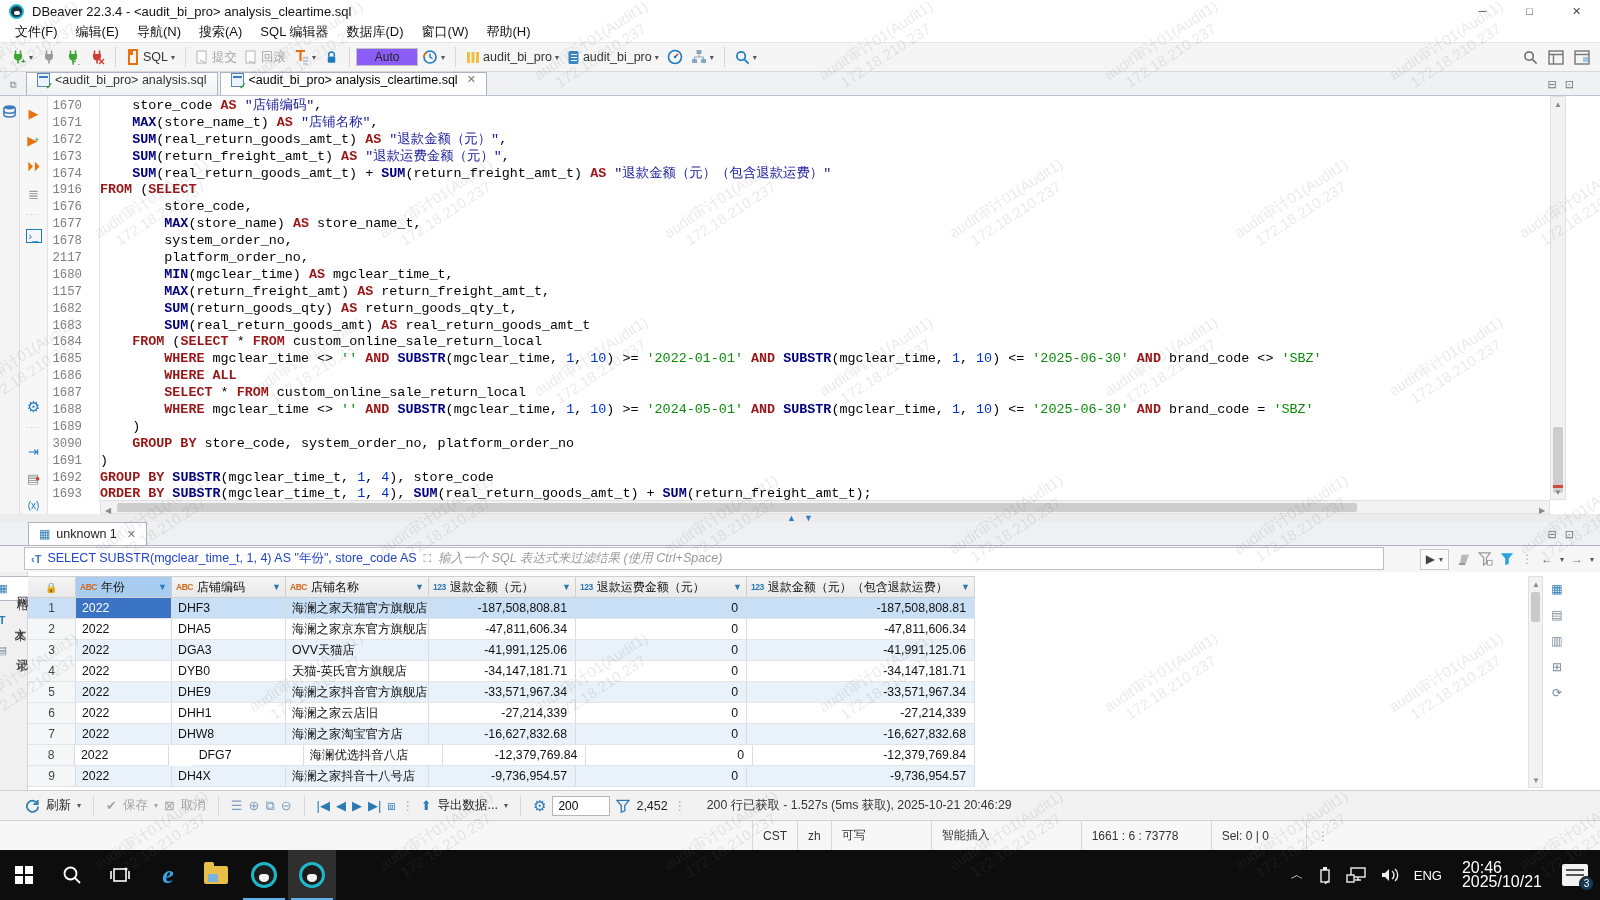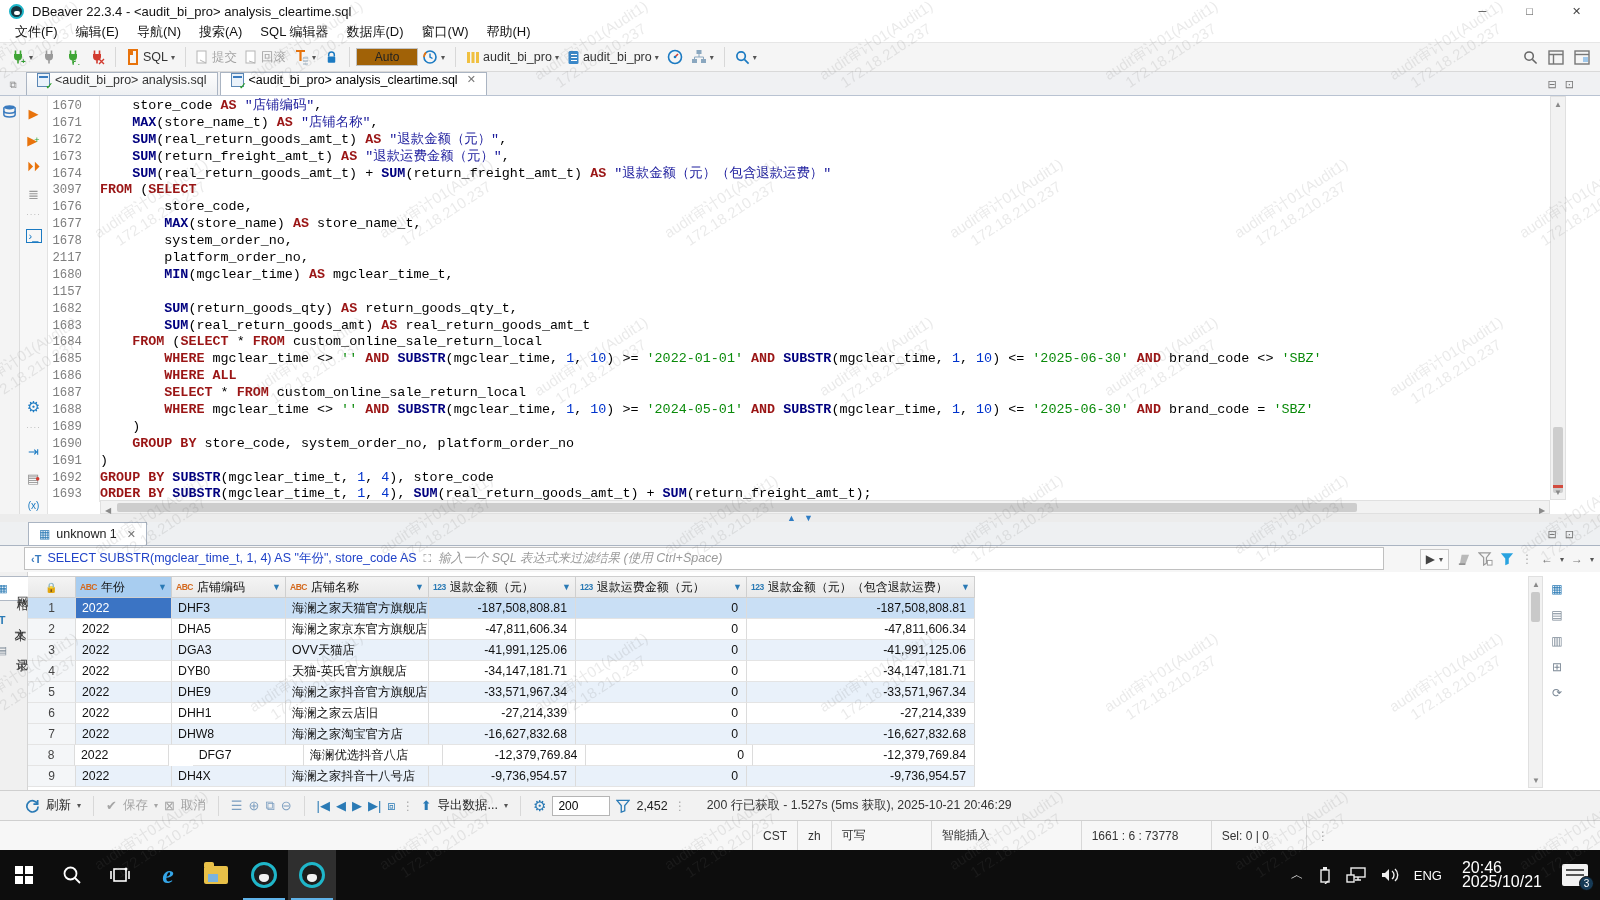--- a/index.html
+++ b/index.html
@@ -14,21 +14,21 @@
   .app-icon::after{content:"";position:absolute;left:3px;top:5px;width:6px;height:4px;background:#fff;border-radius:2px}
   .title-text{font-size:13px;color:#111}
   .winbtns{margin-left:auto;display:flex;height:22px}
   .winbtn{width:47px;height:22px;display:flex;align-items:center;justify-content:center;color:#444;font-size:11px}
   .menubar{left:0;top:22px;width:1600px;height:20px;background:#fff;display:flex;align-items:center;padding-left:6px}
   .menu-item{padding:2px 9px;font-size:13px;color:#111}
   .toolbar{left:0;top:42px;width:1600px;height:30px;background:#f5f5f5;border-top:1px solid #e6e6e6;border-bottom:1px solid #d9d9d9;display:flex;align-items:center;padding-left:6px}
   .tbtn{display:flex;align-items:center;gap:3px;padding:2px 3px;margin:0 1px;color:#333}
   .tsep{width:1px;height:20px;background:#d8d8d8;margin:0 6px}
   .ddArrow{font-size:8px;color:#555}
-  .combo{background:#a16207;border:1px solid #c2c2c2;padding:1px 14px;font-size:12px;color:#222;min-width:62px;text-align:center}
+  .combo{background:#8b5cf6;border:1px solid #c2c2c2;padding:1px 14px;font-size:12px;color:#222;min-width:62px;text-align:center}
   .tool-label{font-size:12.5px;color:#333}
   .disabled{color:#a5a5a5!important}
   .search-right{margin-left:auto;display:flex;align-items:center;margin-right:10px;gap:10px}
 
   
   .tabbar{left:0;top:72px;width:1600px;height:24px;background:#f0f1f3;border-bottom:1px solid #b9c3d2;display:flex;align-items:flex-end}
   .corner-icons{width:26px;display:flex;justify-content:center;color:#8a8a8a;font-size:10px;padding-bottom:4px}
   .etab{height:23px;display:flex;align-items:flex-start;gap:5px;padding:0 10px;border:1px solid #aab4c2;border-bottom:none;background:linear-gradient(#fdfdfd,#eef0f2);font-size:12.5px;color:#333;margin-right:2px}
   .etab.active{background:#fff;color:#000}
   .tab-close{color:#777;font-size:11px;margin-left:4px}
@@ -347,36 +347,36 @@
     <span class="rail-ico" style="color:#8a8a8a">▤<span style="color:#d23b30;font-size:8px;margin-left:-4px">●</span></span>
     <span class="rail-ico" style="color:#1b7ac2;font-size:10px">(x)</span>
   </div>
   <div class="abs gutter-bg"></div>
   <div class="abs" id="codelines">
       <div class="code-row"><span class="ln">1670</span><span class="ct"><span class="pl">    store_code </span><span class="kw">AS</span><span class="pl"> </span><span class="qid">"店铺编码"</span><span class="pl">,</span></span></div>
       <div class="code-row"><span class="ln">1671</span><span class="ct"><span class="pl">    </span><span class="fn">MAX</span><span class="pl">(store_name_t) </span><span class="kw">AS</span><span class="pl"> </span><span class="qid">"店铺名称"</span><span class="pl">,</span></span></div>
       <div class="code-row"><span class="ln">1672</span><span class="ct"><span class="pl">    </span><span class="fn">SUM</span><span class="pl">(real_return_goods_amt_t) </span><span class="kw">AS</span><span class="pl"> </span><span class="qid">"退款金额（元）"</span><span class="pl">,</span></span></div>
       <div class="code-row"><span class="ln">1673</span><span class="ct"><span class="pl">    </span><span class="fn">SUM</span><span class="pl">(return_freight_amt_t) </span><span class="kw">AS</span><span class="pl"> </span><span class="qid">"退款运费金额（元）"</span><span class="pl">,</span></span></div>
       <div class="code-row"><span class="ln">1674</span><span class="ct"><span class="pl">    </span><span class="fn">SUM</span><span class="pl">(real_return_goods_amt_t) + </span><span class="fn">SUM</span><span class="pl">(return_freight_amt_t) </span><span class="kw">AS</span><span class="pl"> </span><span class="qid">"退款金额（元）（包含退款运费）"</span></span></div>
-      <div class="code-row"><span class="ln">3097</span><span class="ct"><span class="kw">FROM</span><span class="pl"> (</span><span class="kw">SELECT</span></span></div>
+      <div class="code-row"><span class="ln">1916</span><span class="ct"><span class="kw">FROM</span><span class="pl"> (</span><span class="kw">SELECT</span></span></div>
       <div class="code-row"><span class="ln">1676</span><span class="ct"><span class="pl">        store_code,</span></span></div>
       <div class="code-row"><span class="ln">1677</span><span class="ct"><span class="pl">        </span><span class="fn">MAX</span><span class="pl">(store_name) </span><span class="kw">AS</span><span class="pl"> store_name_t,</span></span></div>
       <div class="code-row"><span class="ln">1678</span><span class="ct"><span class="pl">        system_order_no,</span></span></div>
       <div class="code-row"><span class="ln">2117</span><span class="ct"><span class="pl">        platform_order_no,</span></span></div>
       <div class="code-row"><span class="ln">1680</span><span class="ct"><span class="pl">        </span><span class="fn">MIN</span><span class="pl">(mgclear_time) </span><span class="kw">AS</span><span class="pl"> mgclear_time_t,</span></span></div>
-      <div class="code-row"><span class="ln">1157</span></div>
+      <div class="code-row"><span class="ln">1157</span><span class="ct"><span class="pl">        </span><span class="fn">MAX</span><span class="pl">(return_freight_amt) </span><span class="kw">AS</span><span class="pl"> return_freight_amt_t,</span></span></div>
       <div class="code-row"><span class="ln">1682</span><span class="ct"><span class="pl">        </span><span class="fn">SUM</span><span class="pl">(return_goods_qty) </span><span class="kw">AS</span><span class="pl"> return_goods_qty_t,</span></span></div>
       <div class="code-row"><span class="ln">1683</span><span class="ct"><span class="pl">        </span><span class="fn">SUM</span><span class="pl">(real_return_goods_amt) </span><span class="kw">AS</span><span class="pl"> real_return_goods_amt_t</span></span></div>
       <div class="code-row"><span class="ln">1684</span><span class="ct"><span class="pl">    </span><span class="kw">FROM</span><span class="pl"> (</span><span class="kw">SELECT</span><span class="pl"> * </span><span class="kw">FROM</span><span class="pl"> custom_online_sale_return_local</span></span></div>
       <div class="code-row"><span class="ln">1685</span><span class="ct"><span class="pl">        </span><span class="kw">WHERE</span><span class="pl"> mgclear_time &lt;&gt; </span><span class="str">''</span><span class="pl"> </span><span class="kw">AND</span><span class="pl"> </span><span class="fn">SUBSTR</span><span class="pl">(mgclear_time, </span><span class="num">1</span><span class="pl">, </span><span class="num">10</span><span class="pl">) &gt;= </span><span class="str">'2022-01-01'</span><span class="pl"> </span><span class="kw">AND</span><span class="pl"> </span><span class="fn">SUBSTR</span><span class="pl">(mgclear_time, </span><span class="num">1</span><span class="pl">, </span><span class="num">10</span><span class="pl">) &lt;= </span><span class="str">'2025-06-30'</span><span class="pl"> </span><span class="kw">AND</span><span class="pl"> brand_code &lt;&gt; </span><span class="str">'SBZ'</span></span></div>
       <div class="code-row"><span class="ln">1686</span><span class="ct"><span class="pl">        </span><span class="kw">WHERE ALL</span></span></div>
       <div class="code-row"><span class="ln">1687</span><span class="ct"><span class="pl">        </span><span class="kw">SELECT</span><span class="pl"> * </span><span class="kw">FROM</span><span class="pl"> custom_online_sale_return_local</span></span></div>
       <div class="code-row"><span class="ln">1688</span><span class="ct"><span class="pl">        </span><span class="kw">WHERE</span><span class="pl"> mgclear_time &lt;&gt; </span><span class="str">''</span><span class="pl"> </span><span class="kw">AND</span><span class="pl"> </span><span class="fn">SUBSTR</span><span class="pl">(mgclear_time, </span><span class="num">1</span><span class="pl">, </span><span class="num">10</span><span class="pl">) &gt;= </span><span class="str">'2024-05-01'</span><span class="pl"> </span><span class="kw">AND</span><span class="pl"> </span><span class="fn">SUBSTR</span><span class="pl">(mgclear_time, </span><span class="num">1</span><span class="pl">, </span><span class="num">10</span><span class="pl">) &lt;= </span><span class="str">'2025-06-30'</span><span class="pl"> </span><span class="kw">AND</span><span class="pl"> brand_code = </span><span class="str">'SBZ'</span></span></div>
       <div class="code-row"><span class="ln">1689</span><span class="ct"><span class="pl">    )</span></span></div>
-      <div class="code-row"><span class="ln">1690</span><span class="ct"><span class="pl">    </span><span class="kw">GROUP BY</span><span class="pl"> store_code, system_order_no, platform_order_no</span></span></div>
+      <div class="code-row"><span class="ln">3090</span><span class="ct"><span class="pl">    </span><span class="kw">GROUP BY</span><span class="pl"> store_code, system_order_no, platform_order_no</span></span></div>
       <div class="code-row"><span class="ln">1691</span><span class="ct"><span class="pl">)</span></span></div>
       <div class="code-row"><span class="ln">1692</span><span class="ct"><span class="kw">GROUP BY</span><span class="pl"> </span><span class="fn">SUBSTR</span><span class="pl">(mgclear_time_t, </span><span class="num">1</span><span class="pl">, </span><span class="num">4</span><span class="pl">), store_code</span></span></div>
       <div class="code-row"><span class="ln">1693</span><span class="ct"><span class="kw">ORDER BY</span><span class="pl"> </span><span class="fn">SUBSTR</span><span class="pl">(mgclear_time_t, </span><span class="num">1</span><span class="pl">, </span><span class="num">4</span><span class="pl">), </span><span class="fn">SUM</span><span class="pl">(real_return_goods_amt_t) + </span><span class="fn">SUM</span><span class="pl">(return_freight_amt_t);</span></span></div>
     </div>
 
   <div class="abs evscroll">
     <span class="sbarrow" style="top:0">▲</span>
     <div class="evthumb"></div>
     <div class="emark"></div>
     <span class="sbarrow" style="bottom:0">▼</span>

